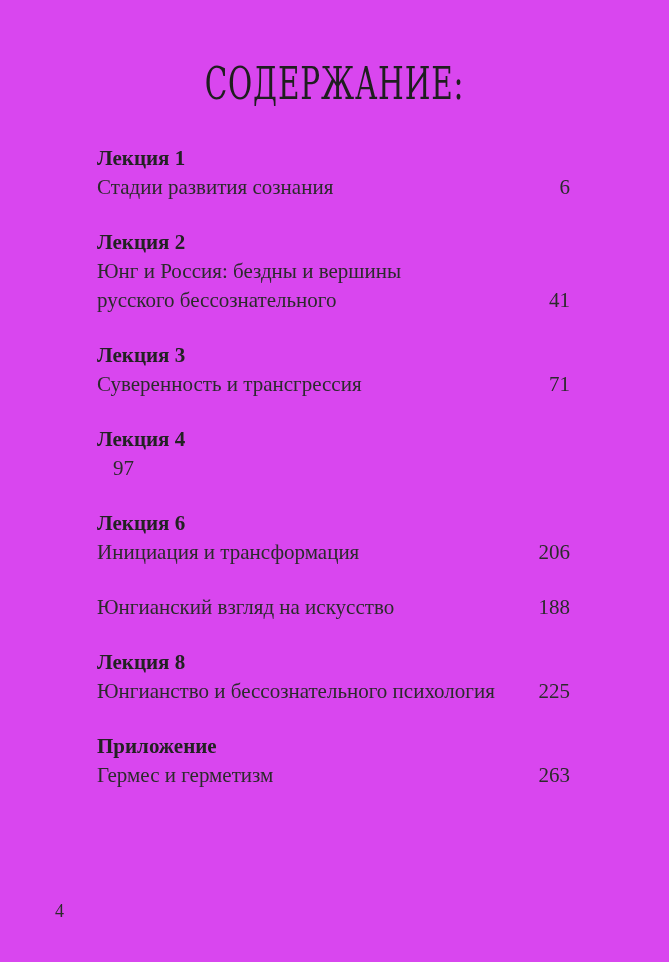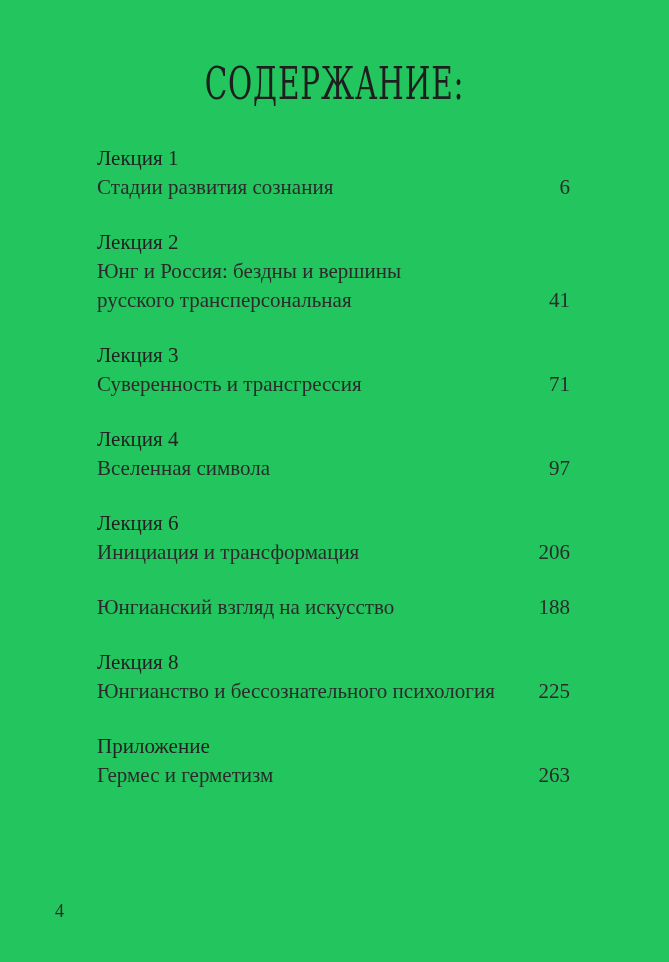--- a/index.html
+++ b/index.html
@@ -4,21 +4,21 @@
 <style>
   html, body {
     margin: 0;
     padding: 0;
     background: #ffffff;
   }
   .page {
     position: relative;
     width: 669px;
     height: 962px;
-    background: #22c55e;
+    background: #d946ef;
     font-family: "Liberation Serif", serif;
     color: #2b2b2b;
     overflow: hidden;
     box-sizing: border-box;
   }
   .title {
     margin-top: 58px;
     height: 52px;
     text-align: center;
     font-family: "DejaVu Serif", serif;
@@ -32,21 +32,21 @@
     white-space: nowrap;
   }
   .toc {
     margin-top: 34px;
     padding: 0 99px 0 97px;
   }
   .entry {
     margin-bottom: 26px;
   }
   .entry .heading {
-    font-weight: 400;
+    font-weight: 700;
     font-size: 21px;
     line-height: 29px;
     color: #222222;
   }
   .line-row {
     display: flex;
     justify-content: space-between;
     align-items: flex-start;
     font-size: 21px;
     line-height: 29px;
@@ -83,41 +83,40 @@
         </div>
   </div>
 
   <div class="entry">
     <div class="heading">Лекция 2</div>
     <div>
           <div class="line-row">
             <span>Юнг и Россия: бездны и вершины</span>
           </div>
           <div class="line-row">
-            <span>русского трансперсональная</span>
+            <span>русского бессознательного</span>
             <span class="pagenum">41</span>
           </div>
         </div>
   </div>
 
   <div class="entry">
     <div class="heading">Лекция 3</div>
     <div>
           <div class="line-row">
             <span>Суверенность и трансгрессия</span>
             <span class="pagenum">71</span>
           </div>
         </div>
   </div>
 
   <div class="entry">
     <div class="heading">Лекция 4</div>
     <div>
           <div class="line-row">
-            <span>Вселенная символа</span>
             <span class="pagenum">97</span>
           </div>
         </div>
   </div>
 
 
   <div class="entry">
     <div class="heading">Лекция 6</div>
     <div>
           <div class="line-row">

